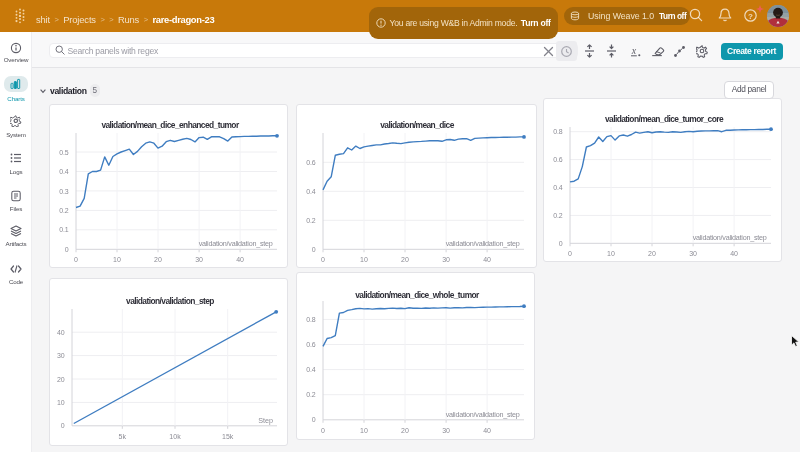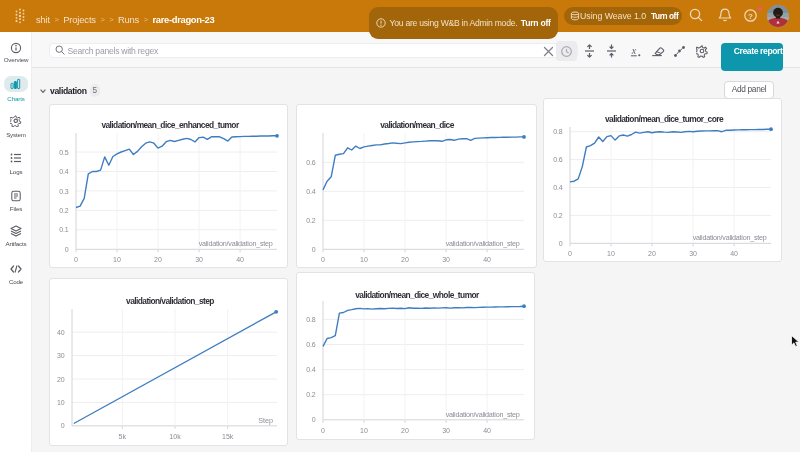--- a/index.html
+++ b/index.html
@@ -216,21 +216,21 @@
       <circle cx="2.5" cy="10.5" r="1.4" fill="#5c5c66"></circle>
       <circle cx="6.5" cy="6" r="1.4" fill="#5c5c66"></circle>
       <circle cx="10.5" cy="2.5" r="1.4" fill="#5c5c66"></circle>
       <line x1="3.5" y1="9.5" x2="5.5" y2="7" stroke="#5c5c66" stroke-width="1"></line>
       <line x1="7.5" y1="5" x2="9.5" y2="3.5" stroke="#5c5c66" stroke-width="1"></line>
     </svg>
 <svg style="position:absolute;left:695.5px;top:44.5px" width="13" height="13" viewBox="0 0 13 13">
       <path d="M6.5 0.8 l0.5 1.8 a4.5 4.5 0 0 1 1.6 0.7 l1.7 -0.9 1 1.3 -1.2 1.5 a4.5 4.5 0 0 1 0.3 1.7 l1.7 0.8 -0.4 1.6 -1.9 0 a4.5 4.5 0 0 1 -1 1.4 l0.5 1.8 -1.5 0.8 -1.3 -1.4 a4.5 4.5 0 0 1 -1.7 0 l-1.3 1.4 -1.5 -0.8 0.5 -1.8 a4.5 4.5 0 0 1 -1 -1.4 l-1.9 0 -0.4 -1.6 1.7 -0.8 a4.5 4.5 0 0 1 0.3 -1.7 l-1.2 -1.5 1 -1.3 1.7 0.9 a4.5 4.5 0 0 1 1.6 -0.7 z" fill="none" stroke="#5c5c66" stroke-width="1.1" transform="scale(0.93)"></path>
       <circle cx="6" cy="6" r="1.8" fill="none" stroke="#5c5c66" stroke-width="1.1"></circle>
     </svg>
-<div class="abs" style="left:720.5px;top:43px;width:62px;height:28px;background:#0e97ac;border-radius:4px;color:#fff;font-size:8.6px;font-weight:bold;letter-spacing:-0.4px;text-align:right;line-height:16.5px">Create report</div>
+<div class="abs" style="left:720.5px;top:43px;width:62px;height:17px;background:#0e97ac;border-radius:4px;color:#fff;font-size:8.6px;font-weight:bold;letter-spacing:-0.4px;text-align:center;line-height:16.5px">Create report</div>
 
 <div class="abs" style="left:0;top:32px;width:32px;height:420px;background:#fff;border-right:1px solid #ededf0"></div>
 <div class="abs" style="left:0;top:32px;width:32px;height:420px">
 <svg style="position:absolute;left:10px;top:10px" width="12" height="12" viewBox="0 0 12 12">
         <circle cx="6" cy="6" r="4.6" fill="none" stroke="#5c5c66" stroke-width="1.1"></circle>
         <line x1="6" y1="5.4" x2="6" y2="8.4" stroke="#5c5c66" stroke-width="1.2"></line>
         <circle cx="6" cy="3.7" r="0.8" fill="#5c5c66"></circle>
       </svg>
       <div style="position:absolute;left:0;top:23.5px;width:32px;text-align:center;font-size:6.2px;letter-spacing:-0.15px;color:#4a4a52">Overview</div>
 <div style="position:absolute;left:4px;top:44.3px;width:24px;height:16px;background:#dfeaec;border-radius:7px"></div>
@@ -309,21 +309,21 @@
       </svg>
       <span>You are using W&amp;B in Admin mode.</span>
       <span style="color:#fff;font-weight:bold">Turn off</span>
 </div>
 <div class="abs" style="left:563.5px;top:7px;height:18px;padding:0 4px 0 6.5px;background:#a2650a;border-radius:9px;display:flex;align-items:center;font-size:8.8px;letter-spacing:-0.05px;color:#f3e2c4">
 <svg width="10" height="10" viewBox="0 0 10 10">
         <ellipse cx="5" cy="2.4" rx="3.6" ry="1.4" fill="none" stroke="#f3e2c4" stroke-width="0.9"></ellipse>
         <path d="M1.4 2.4 V4.9 c0 .8 1.6 1.4 3.6 1.4 s3.6 -.6 3.6 -1.4 V2.4" fill="none" stroke="#f3e2c4" stroke-width="0.9"></path>
         <path d="M1.4 4.9 V7.4 c0 .8 1.6 1.4 3.6 1.4 s3.6 -.6 3.6 -1.4 V4.9" fill="none" stroke="#f3e2c4" stroke-width="0.9"></path>
       </svg>
-      <span style="margin-left:0">Using Weave 1.0</span>
+      <span style="margin-left:8px">Using Weave 1.0</span>
       <span style="color:#fff;font-weight:bold;font-size:8.3px;letter-spacing:-0.45px;margin-left:5px">Turn off</span>
 </div>
 <svg style="position:absolute;left:689px;top:8px" width="14" height="14" viewBox="0 0 14 14">
       <circle cx="6" cy="6" r="4.6" fill="none" stroke="rgba(255,255,255,0.72)" stroke-width="1.3"></circle>
       <line x1="9.4" y1="9.4" x2="12.6" y2="12.6" stroke="rgba(255,255,255,0.72)" stroke-width="1.3" stroke-linecap="round"></line>
     </svg>
 <svg style="position:absolute;left:718px;top:8px" width="14" height="14" viewBox="0 0 14 14">
       <path d="M7 1.2 c-2.6 0 -4 1.9 -4 4.2 0 2.8 -1.1 3.9 -1.7 4.6 h11.4 c-.6 -.7 -1.7 -1.8 -1.7 -4.6 0 -2.3 -1.4 -4.2 -4 -4.2 z" fill="none" stroke="rgba(255,255,255,0.72)" stroke-width="1.2" stroke-linejoin="round"></path>
       <path d="M5.6 11.8 a1.5 1.5 0 0 0 2.8 0" fill="none" stroke="rgba(255,255,255,0.72)" stroke-width="1.2"></path>
     </svg>

